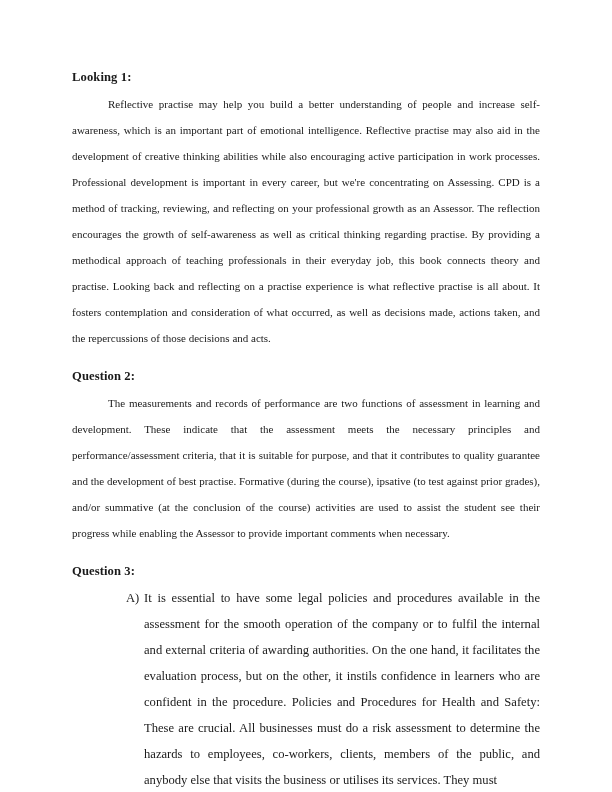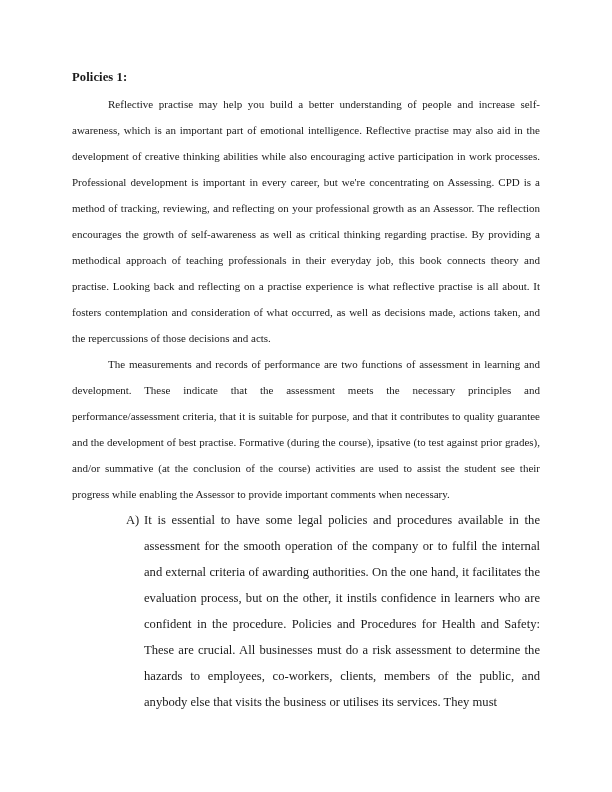--- a/index.html
+++ b/index.html
@@ -83,25 +83,27 @@
   .list-text {
     display: block;
   }
 </style>
 </head>
 <body>
 
 <div class="page">
   <div class="content">
 
-    <h2 class="q-heading">Policies 1:</h2>
+    <h2 class="q-heading">Looking 1:</h2>
     <p class="body-para">Reflective practise may help you build a better understanding of people and increase self-awareness, which is an important part of emotional intelligence. Reflective practise may also aid in the development of creative thinking abilities while also encouraging active participation in work processes. Professional development is important in every career, but we're concentrating on Assessing. CPD is a method of tracking, reviewing, and reflecting on your professional growth as an Assessor. The reflection encourages the growth of self-awareness as well as critical thinking regarding practise. By providing a methodical approach of teaching professionals in their everyday job, this book connects theory and practise. Looking back and reflecting on a practise experience is what reflective practise is all about. It fosters contemplation and consideration of what occurred, as well as decisions made, actions taken, and the repercussions of those decisions and acts.</p>
 
+    <h2 class="q-heading spaced-top">Question 2:</h2>
     <p class="body-para">The measurements and records of performance are two functions of assessment in learning and development. These indicate that the assessment meets the necessary principles and performance/assessment criteria, that it is suitable for purpose, and that it contributes to quality guarantee and the development of best practise. Formative (during the course), ipsative (to test against prior grades), and/or summative (at the conclusion of the course) activities are used to assist the student see their progress while enabling the Assessor to provide important comments when necessary.</p>
 
+    <h2 class="q-heading spaced-top">Question 3:</h2>
     <ul class="list-block">
       <li class="list-item">
         <span class="list-marker">A)</span>
         <span class="list-text">It is essential to have some legal policies and procedures available in the assessment for the smooth operation of the company or to fulfil the internal and external criteria of awarding authorities. On the one hand, it facilitates the evaluation process, but on the other, it instils confidence in learners who are confident in the procedure. Policies and Procedures for Health and Safety: These are crucial. All businesses must do a risk assessment to determine the hazards to employees, co-workers, clients, members of the public, and anybody else that visits the business or utilises its services. They must</span>
       </li>
     </ul>
 
   </div>
 </div>
 

